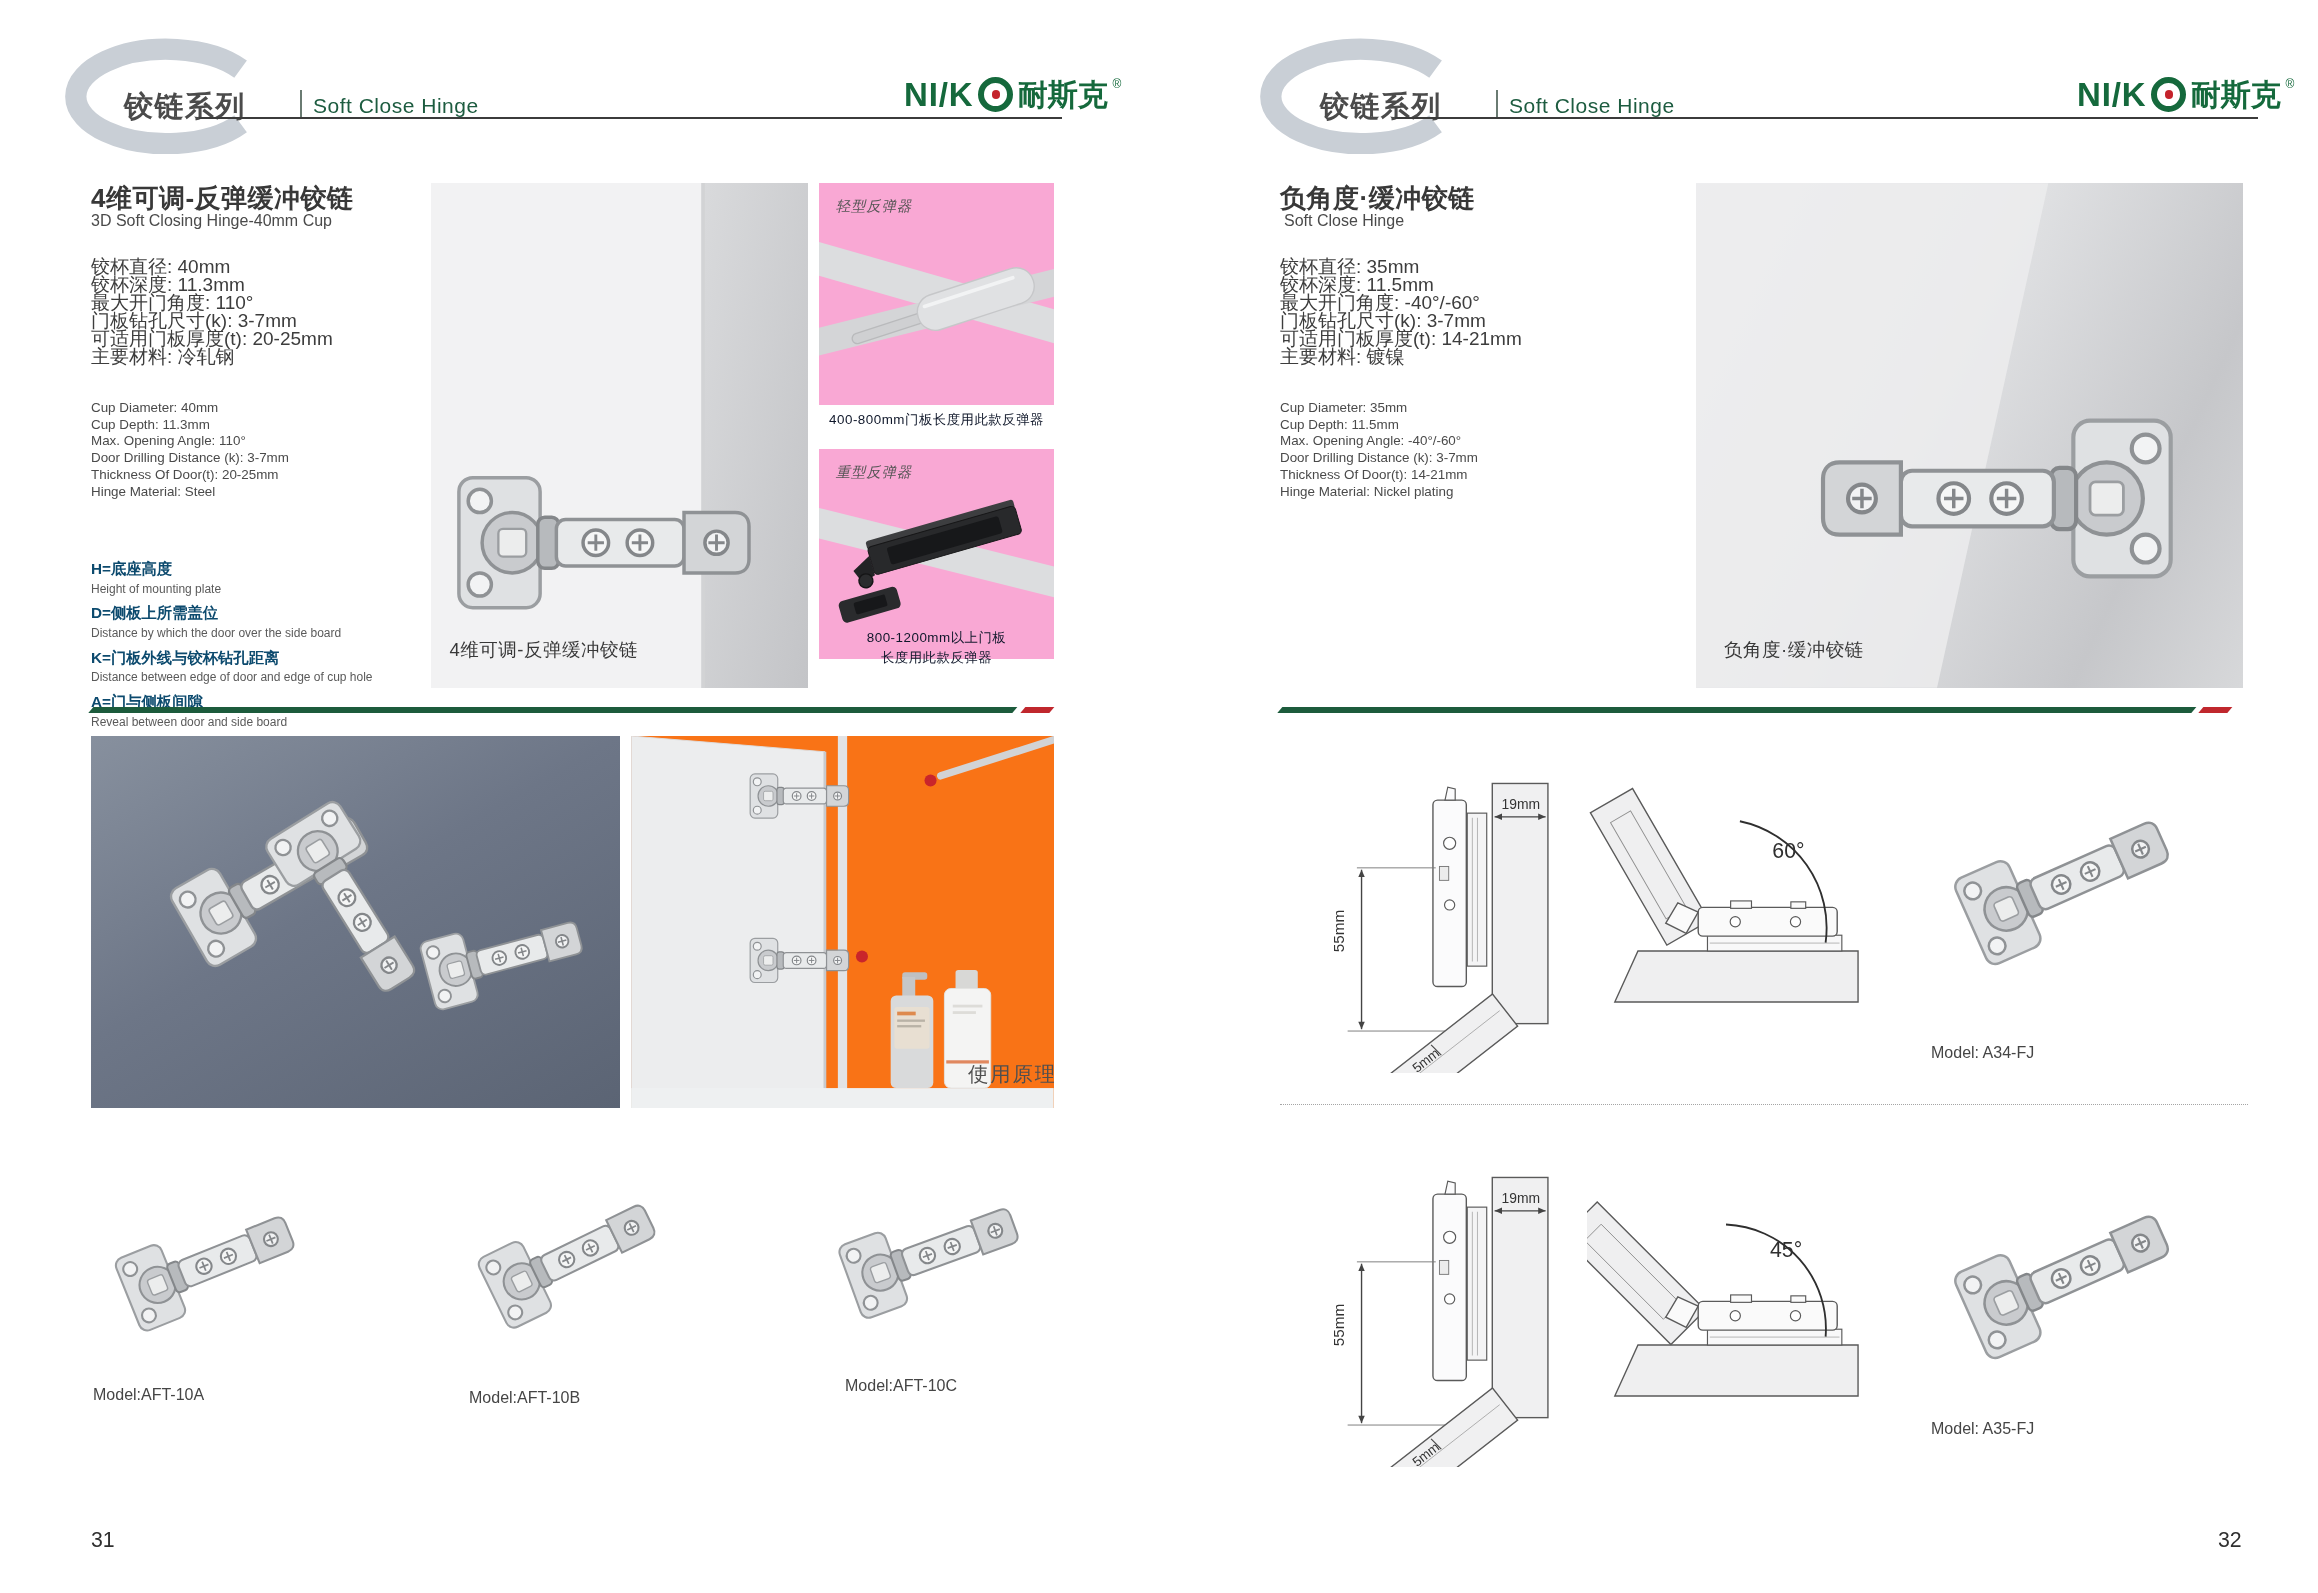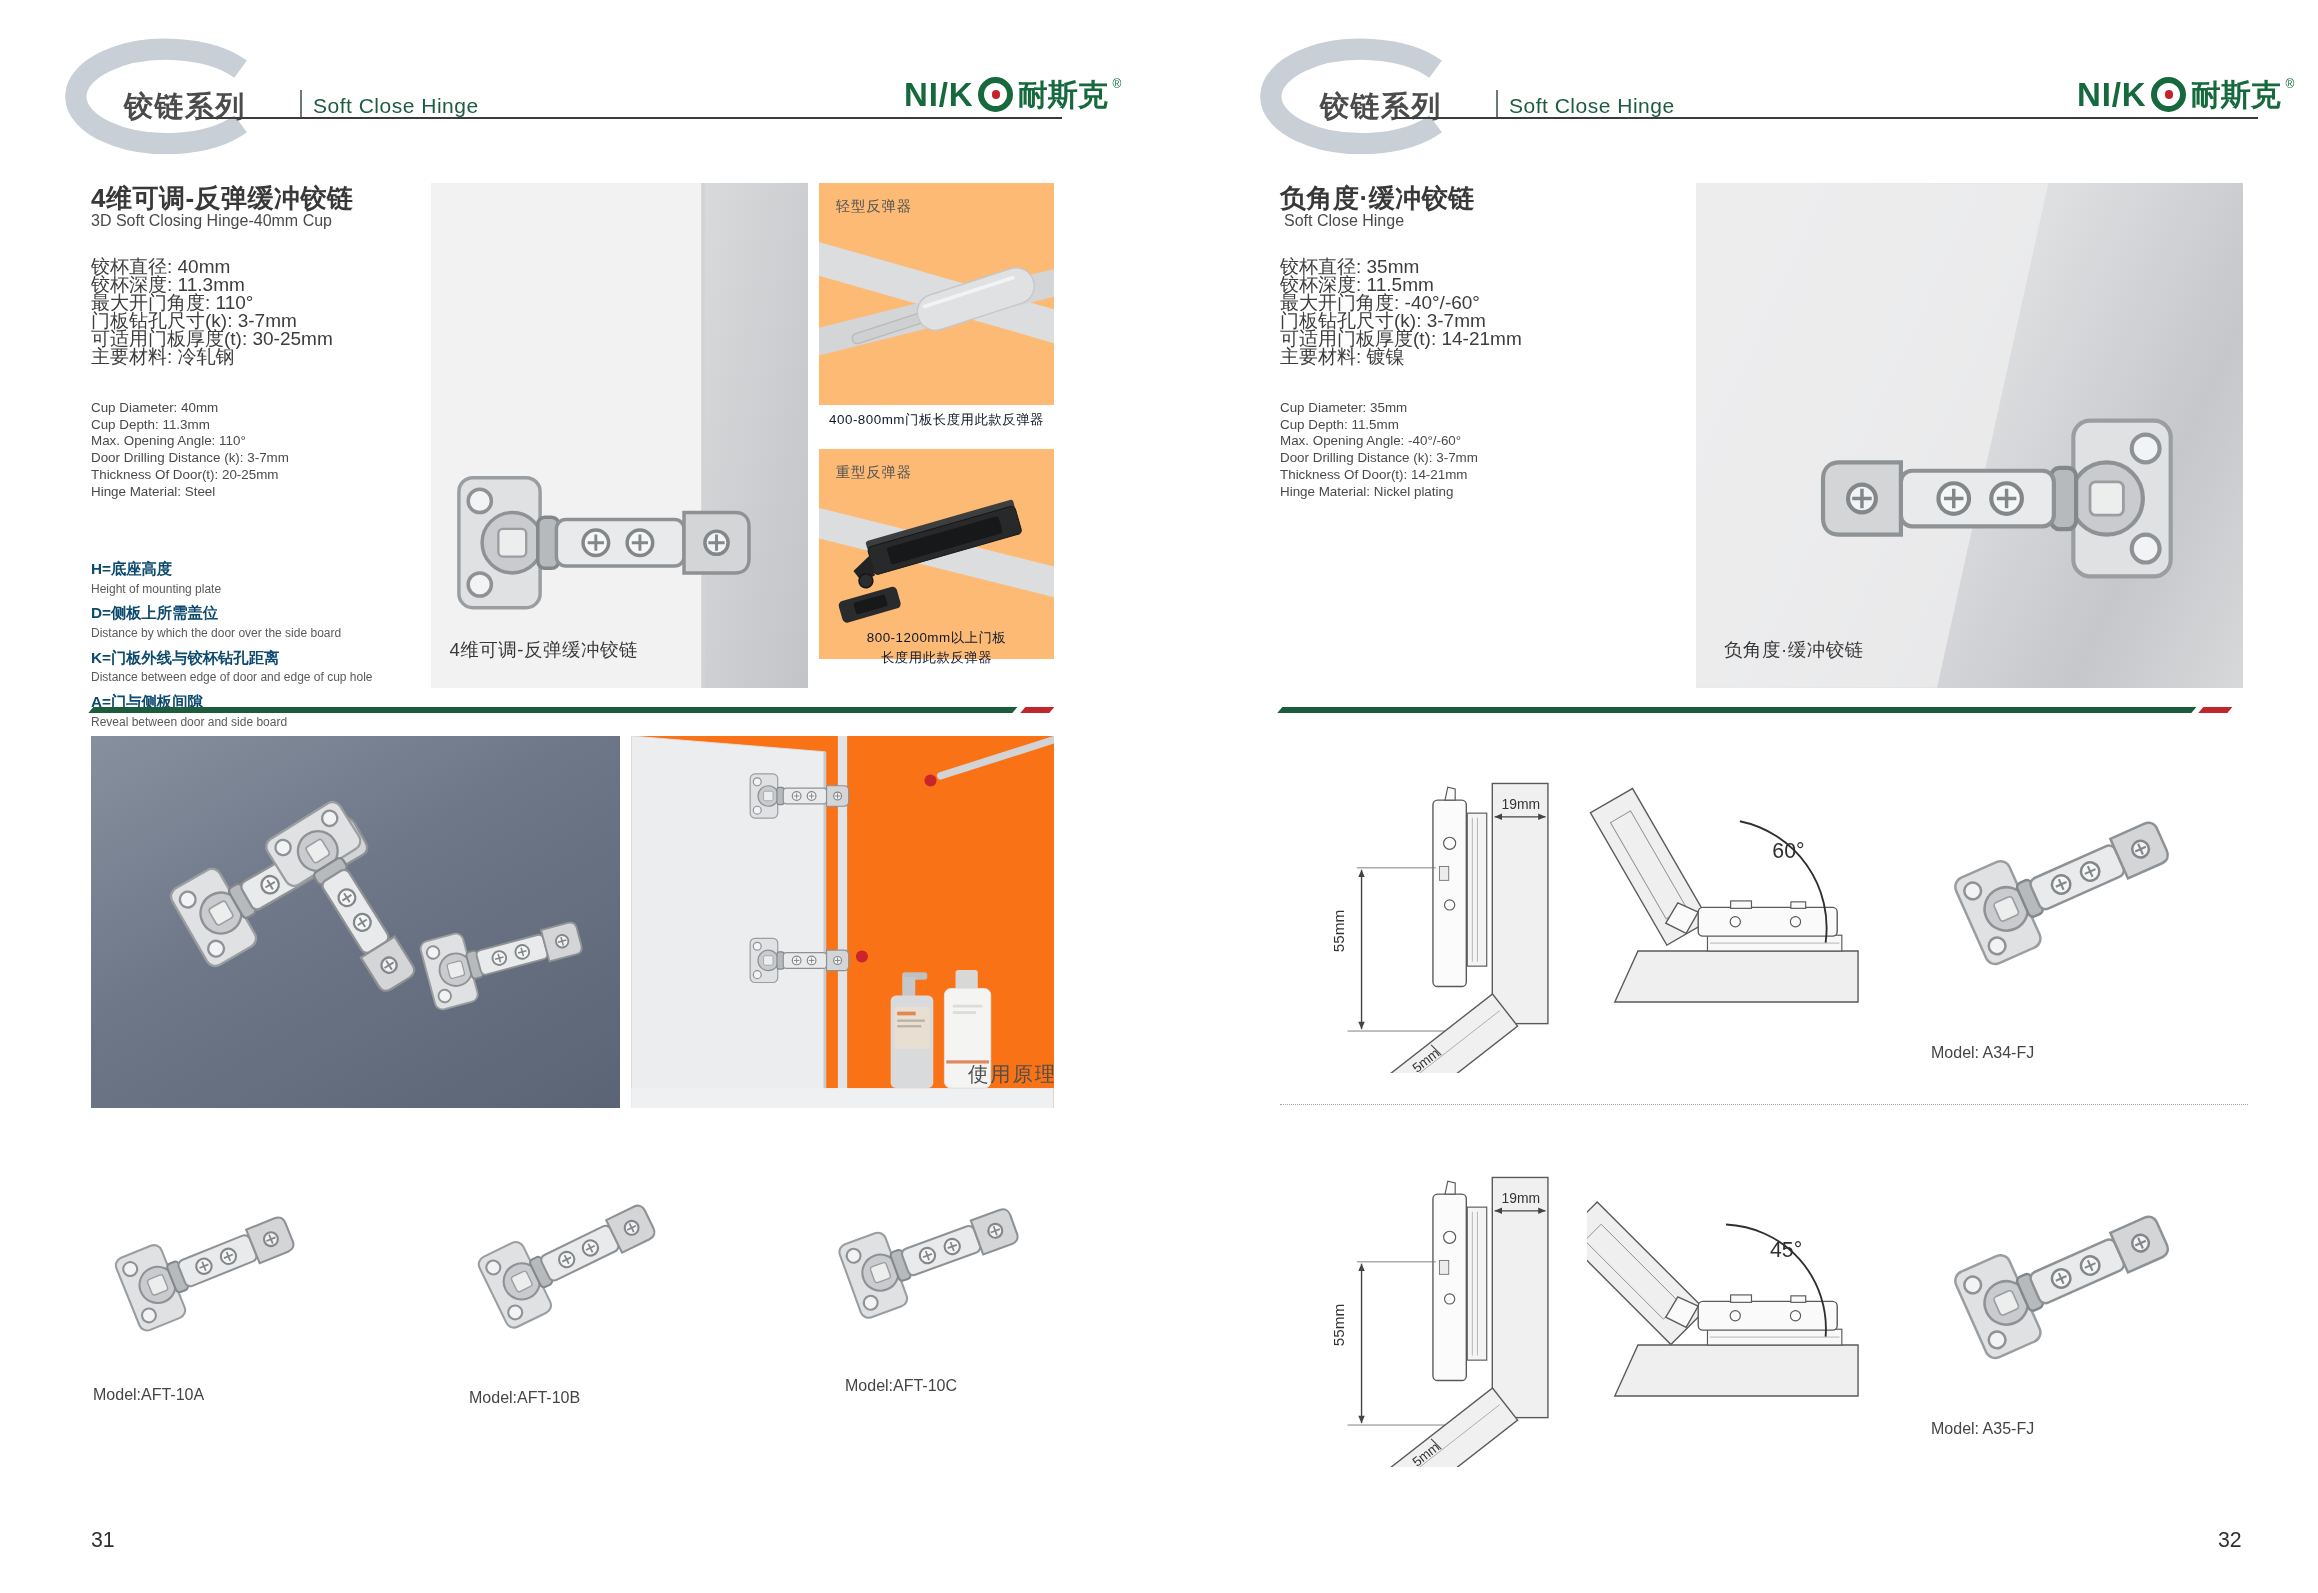--- a/index.html
+++ b/index.html
@@ -29,21 +29,21 @@
   .specs-en{position:absolute;font-size:13.4px;line-height:16.7px;color:#4a4a4a;}
   .legend{position:absolute;}
   .legend-cn{font-size:15.3px;font-weight:700;color:#0c4a6e;margin-bottom:1.9px;}
   .legend-en{font-size:12px;color:#5a5a5a;margin-bottom:7.4px;}
 
   
   .photo{position:absolute;overflow:hidden;}
   .photoL-main{background:linear-gradient(100deg,#f4f4f5 0%,#efeff0 57%,#d9dadc 58%,#c3c4c7 100%);}
   .photoR-main{background:linear-gradient(115deg,#f2f2f3 0%,#e3e4e6 40%,#c6c7ca 78%,#d7d8da 100%);}
   .photo-caption{position:absolute;font-size:18.5px;font-weight:500;color:#383838;letter-spacing:0.5px;}
-  .side-img{position:absolute;background:#fdba74;}
+  .side-img{position:absolute;background:#f9a8d4;font-style:italic;}
   .img-label{position:absolute;left:16.7px;top:14px;font-size:14.4px;color:#555;letter-spacing:0.9px;}
   .img-caption{position:absolute;text-align:center;font-size:13.4px;color:#0f172a;letter-spacing:0.5px;}
   .photoA{background:linear-gradient(150deg,#87909e 0%,#6d7687 45%,#5b6474 100%);}
   .photoB{background:#f97316;}
 
   
   .divider-green{position:absolute;height:5.6px;background:#1c5b3c;transform:skewX(-40deg);}
   .divider-red{position:absolute;height:5.6px;background:#c0272d;transform:skewX(-40deg);}
   .dotted-sep{position:absolute;border-top:1.4px dotted #a5a5a5;height:0;}
 
@@ -96,21 +96,21 @@
     </div>
 
     <div class="title-cn" style="left:91px;top:181px">4维可调-反弹缓冲铰链</div>
     <div class="title-en" style="left:91px;top:212px">3D Soft Closing Hinge-40mm Cup</div>
 
     <div class="specs-cn" style="left:91px;top:258px">
       <div>铰杯直径: 40mm</div>
       <div>铰杯深度: 11.3mm</div>
       <div>最大开门角度: 110°</div>
       <div>门板钻孔尺寸(k): 3-7mm</div>
-      <div>可适用门板厚度(t): 30-25mm</div>
+      <div>可适用门板厚度(t): 20-25mm</div>
       <div>主要材料: 冷轧钢</div>
     </div>
 
     <div class="specs-en" style="left:91px;top:400px">
       <div>Cup Diameter: 40mm</div>
       <div>Cup Depth: 11.3mm</div>
       <div>Max. Opening Angle: 110°</div>
       <div>Door Drilling Distance (k): 3-7mm</div>
       <div>Thickness Of Door(t): 20-25mm</div>
       <div>Hinge Material: Steel</div>

